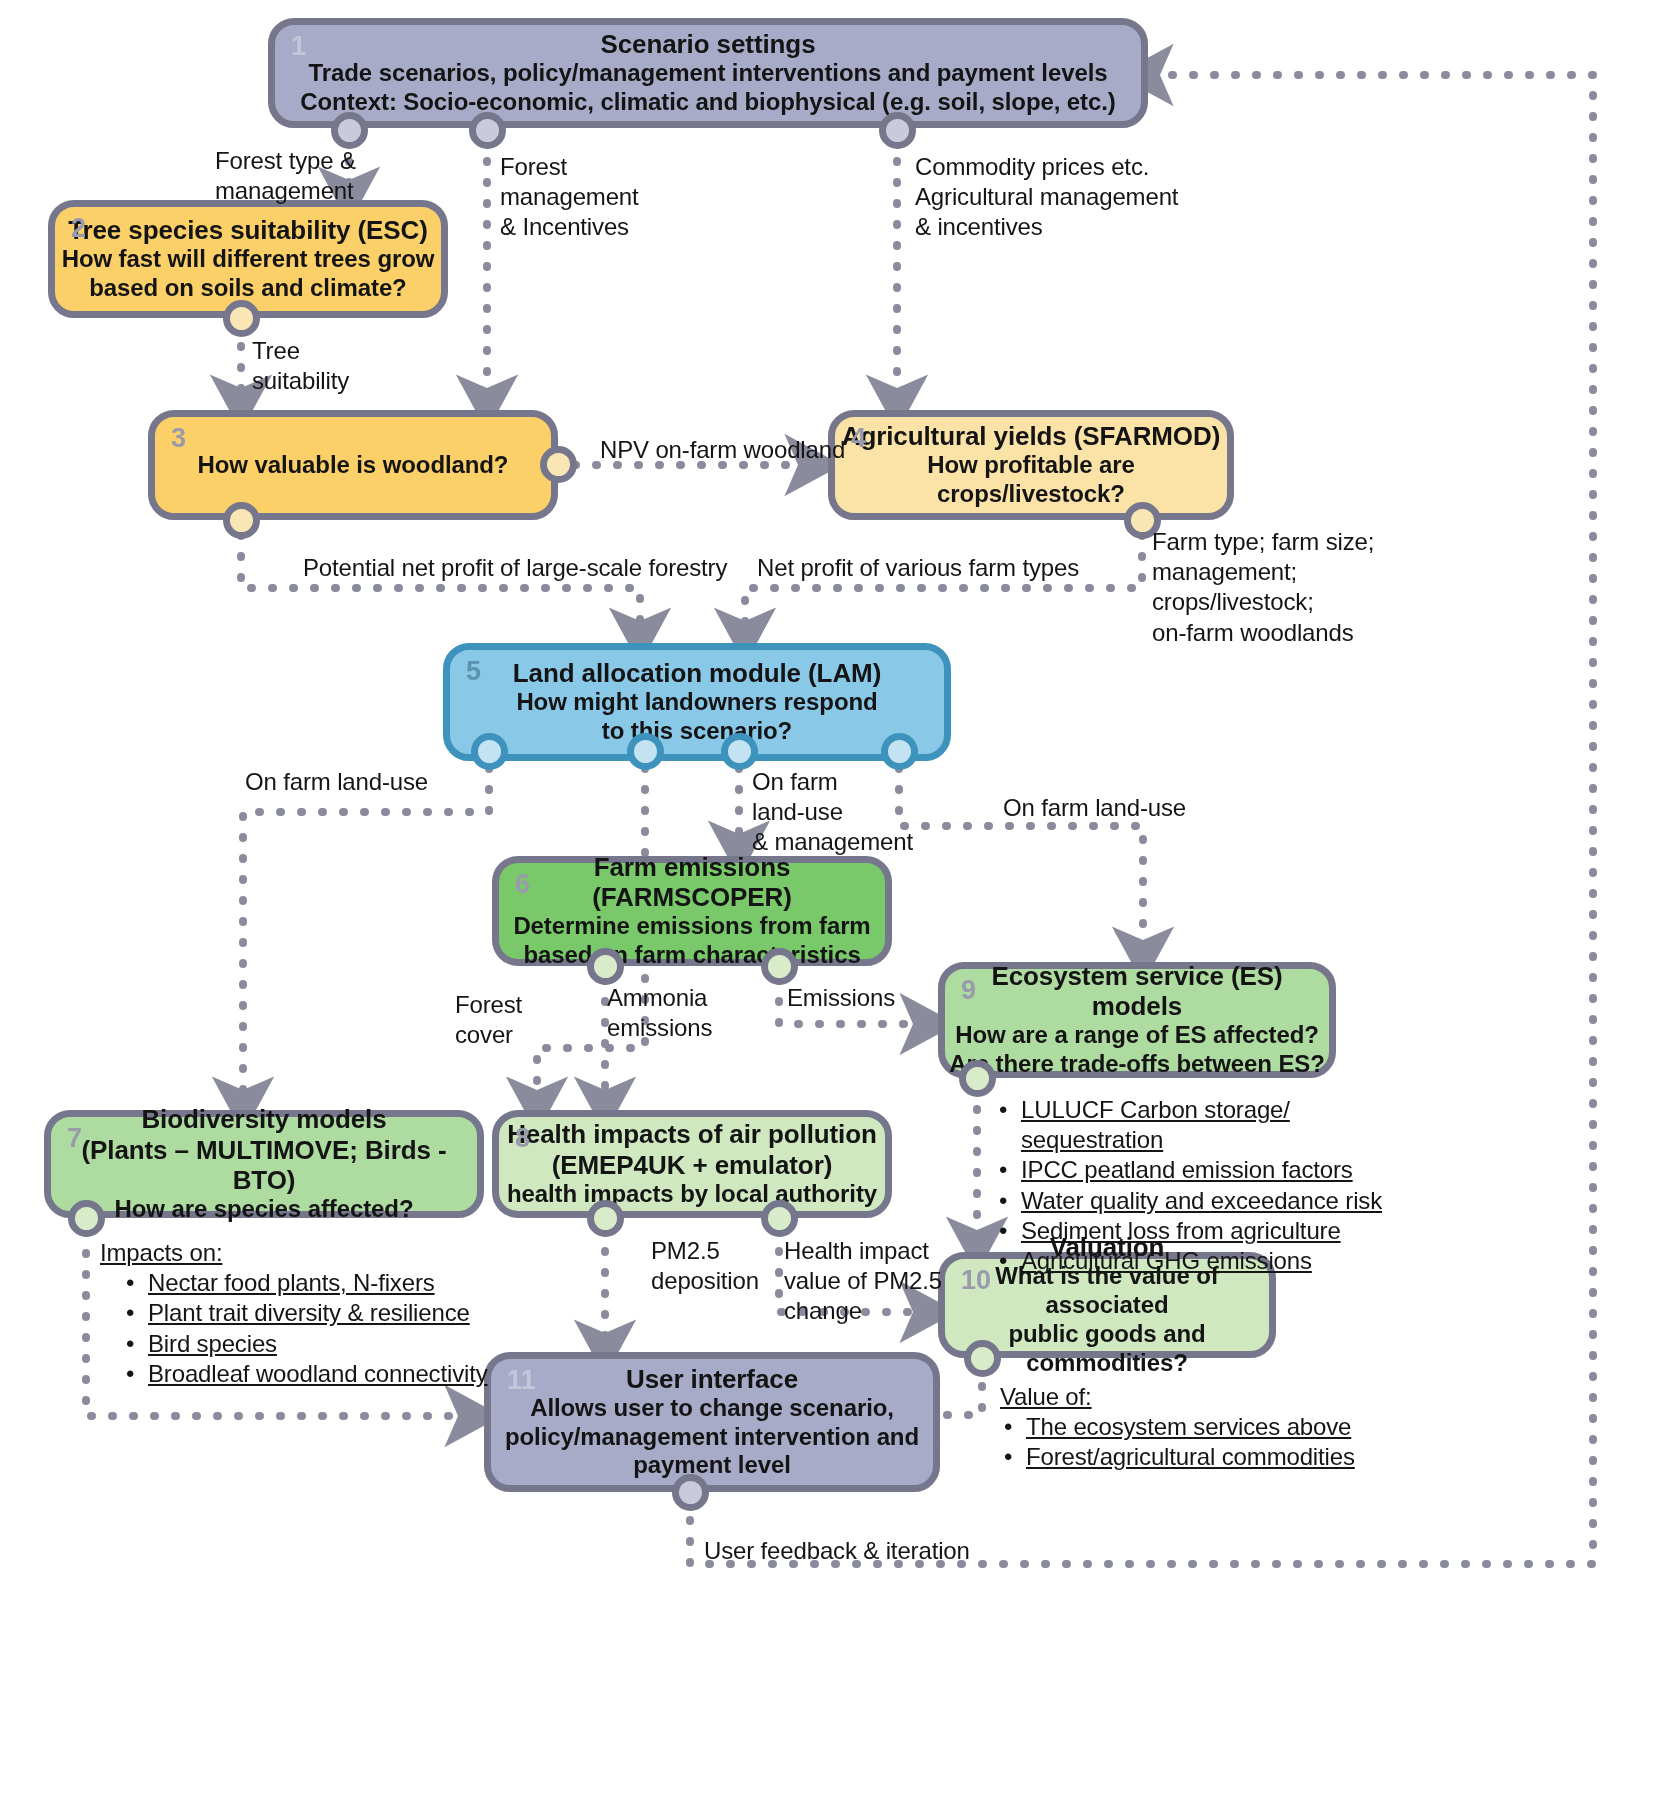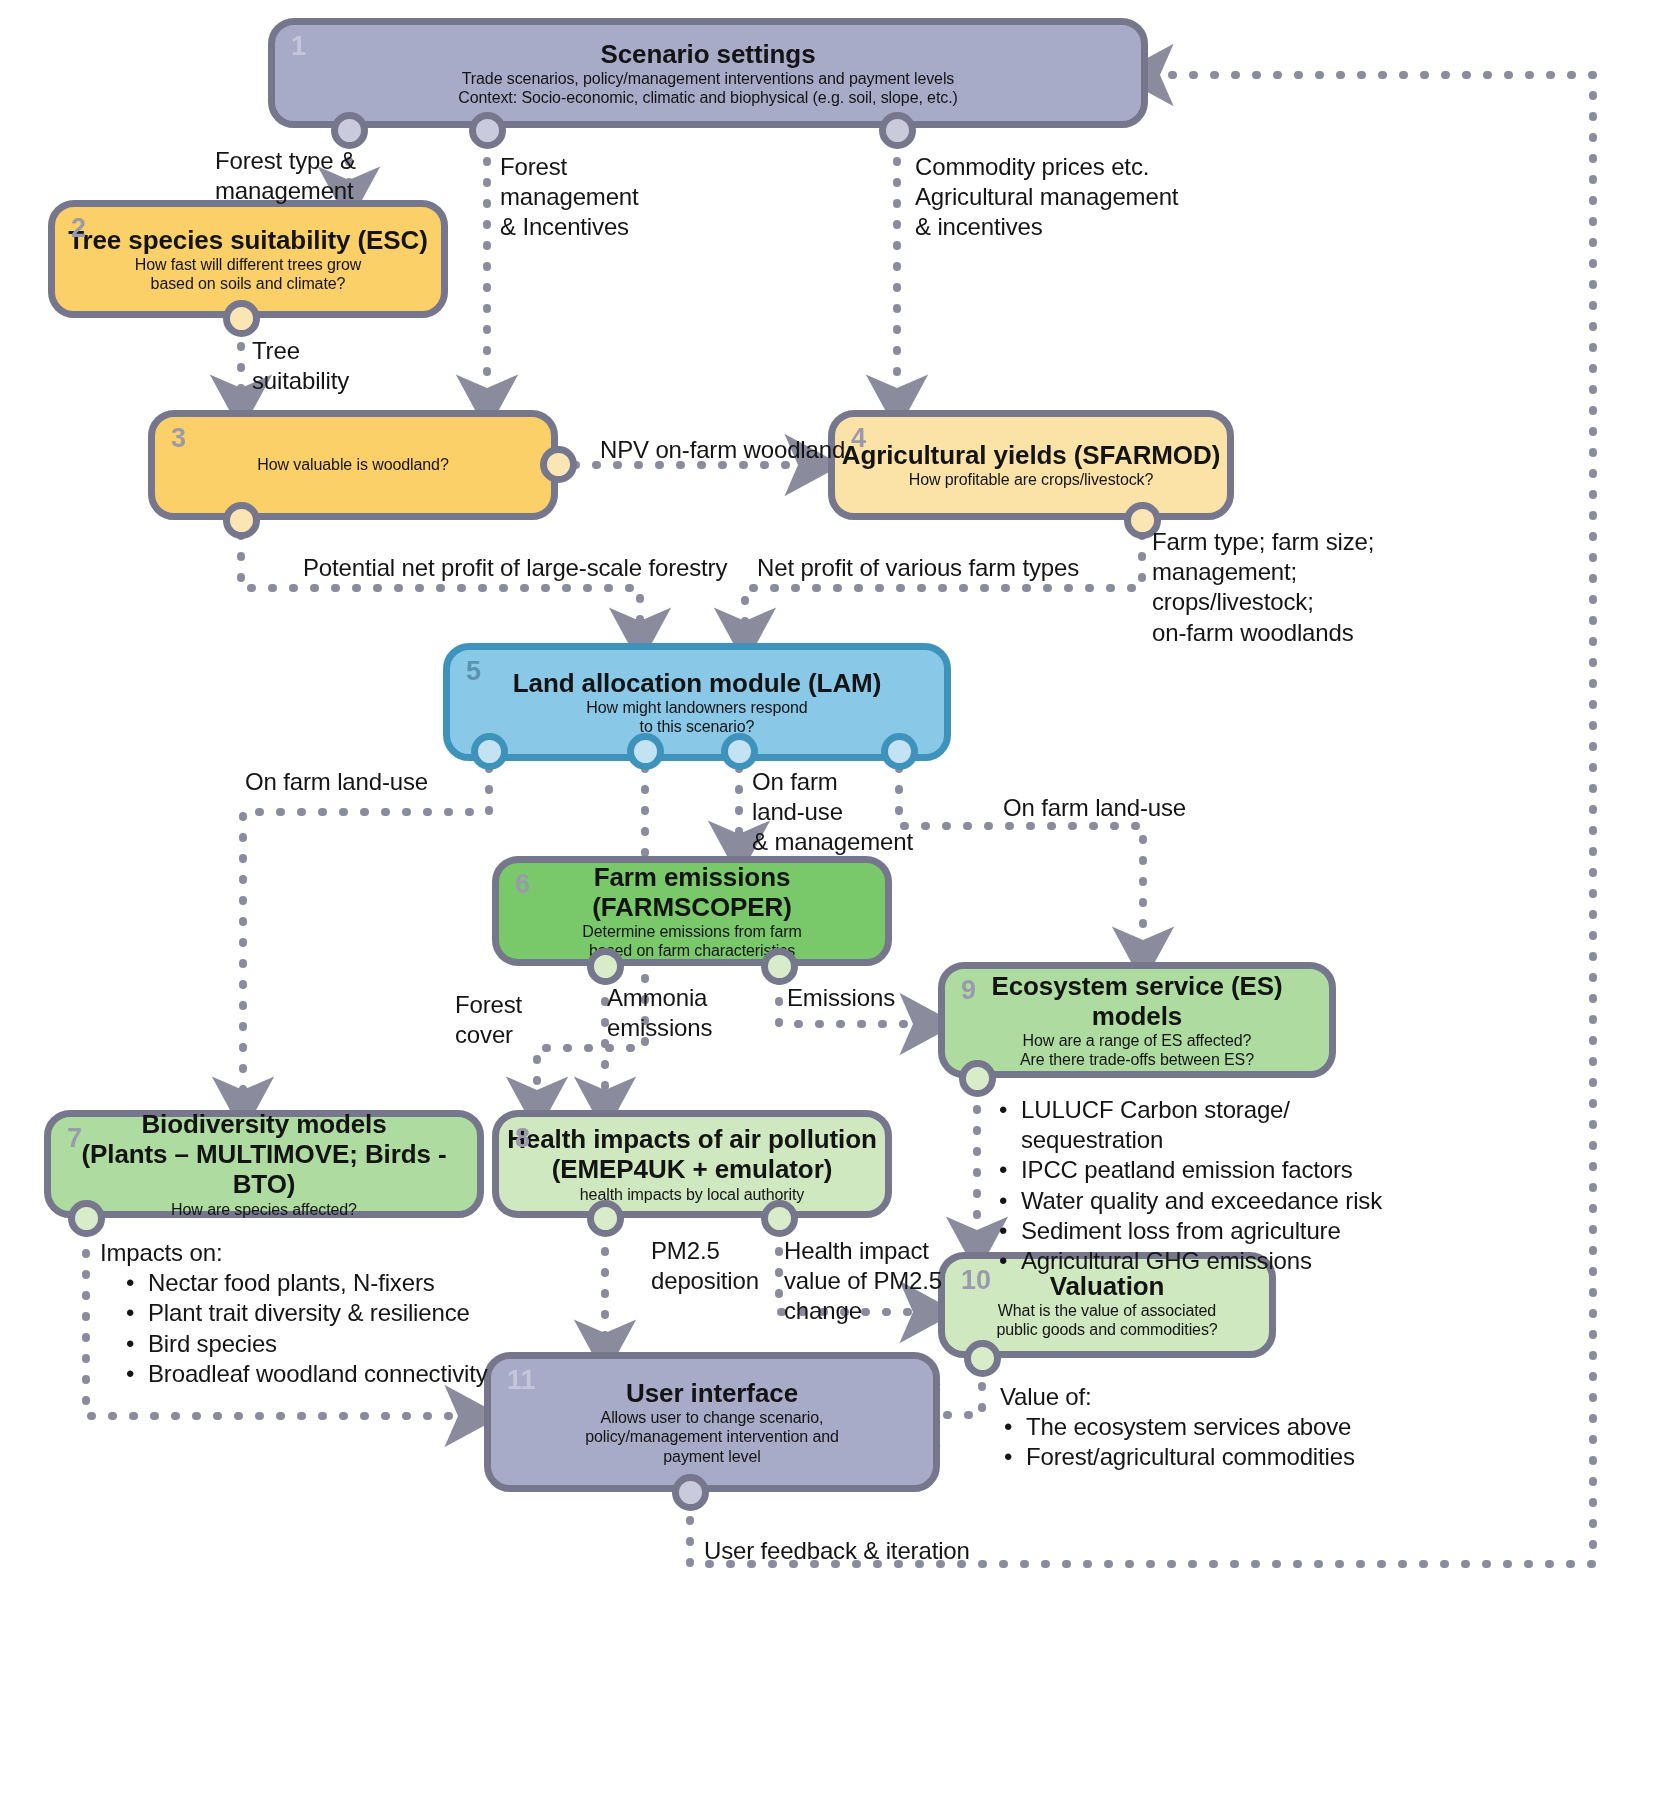--- a/index.html
+++ b/index.html
@@ -5,40 +5,40 @@
   html,body{margin:0;padding:0;background:#ffffff;}
   body{font-family:"Liberation Sans",sans-serif;}
   #stage{position:relative;width:1654px;height:1812px;background:#fff;overflow:hidden;}
   #wires{position:absolute;left:0;top:0;width:1654px;height:1812px;pointer-events:none;}
 
   .node{position:absolute;box-sizing:border-box;border:7px solid #76778c;border-radius:26px;
         display:flex;flex-direction:column;align-items:center;justify-content:center;text-align:center;
         color:#141414;}
   .node .num{position:absolute;left:16px;top:6px;font-size:27px;font-weight:700;color:#9a9aad;}
   .node .ttl{font-weight:700;font-size:26px;line-height:1.16;letter-spacing:-.1px;}
-  .node .sub{font-weight:400;font-size:16px;line-height:1.2;letter-spacing:-.1px;}
+  .node .sub{font-weight:700;font-size:24px;line-height:1.2;letter-spacing:-.1px;}
 
   .n-purple{background:#a8abc8;border-color:#76778c;}
   .n-purple .num{color:#c4c6da;}
   .n-amber{background:#fcd068;border-color:#76778c;}
   .n-amberlt{background:#fbe3a8;border-color:#76778c;}
   .n-blue{background:#8ac8e8;border-color:#3e93bd;}
   .n-blue .num{color:#5c93af;}
   .n-green{background:#79c96a;border-color:#76778c;}
   .n-greenlt{background:#aedca0;border-color:#76778c;}
   .n-greenpale{background:#cfe8bf;border-color:#76778c;}
 
   .port{position:absolute;border-radius:50%;box-sizing:border-box;border:7px solid #76778c;background:#c9cbdd;}
   .port.amber{background:#fae6b4;}
   .port.blue{background:#c3e2f2;border-color:#3e93bd;}
   .port.green{background:#d9ecc9;}
   .port.purple{background:#c9cbdd;}
 
   .lbl{position:absolute;font-size:24px;line-height:1.26;color:#151515;letter-spacing:-.15px;white-space:pre;}
-  .lbl.bul{white-space:normal;}
+  .lbl.bul{white-space:normal;text-decoration:underline;}
   .lbl ul{margin:0;padding-left:26px;list-style:none;}
   .lbl li{position:relative;}
   .lbl li:before{content:"\2022";position:absolute;left:-22px;}
 </style>
 </head>
 <body>
 
 <div id="stage">
 
   <svg id="wires" viewBox="0 0 1654 1812">

